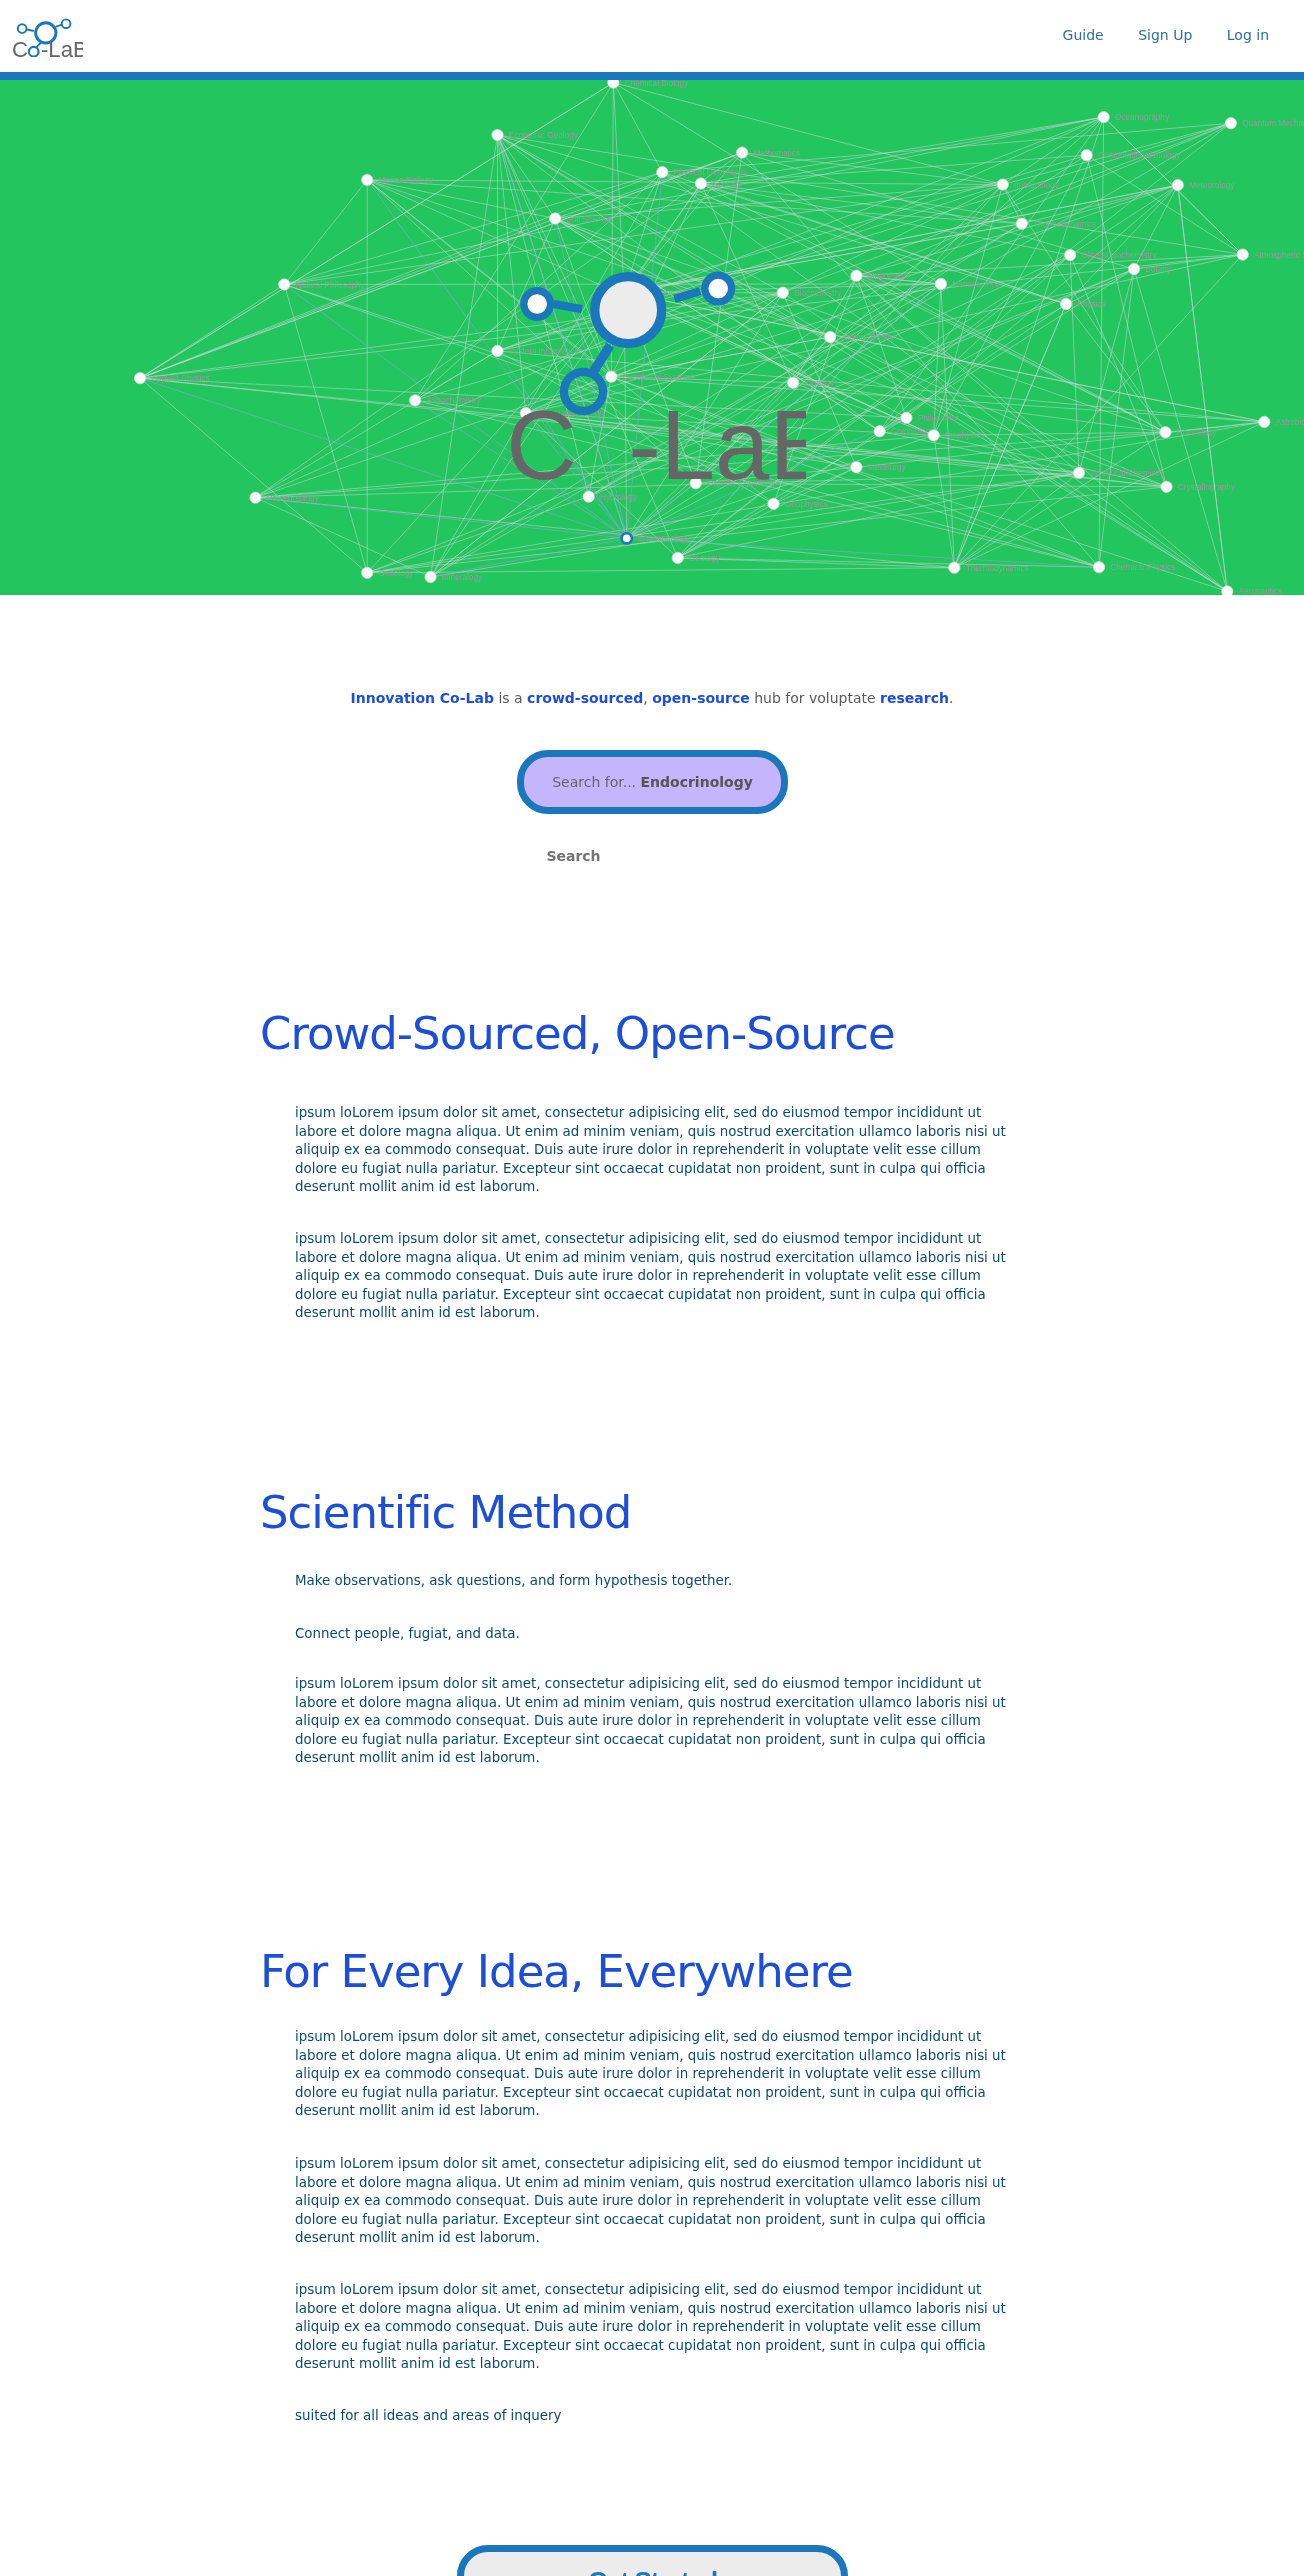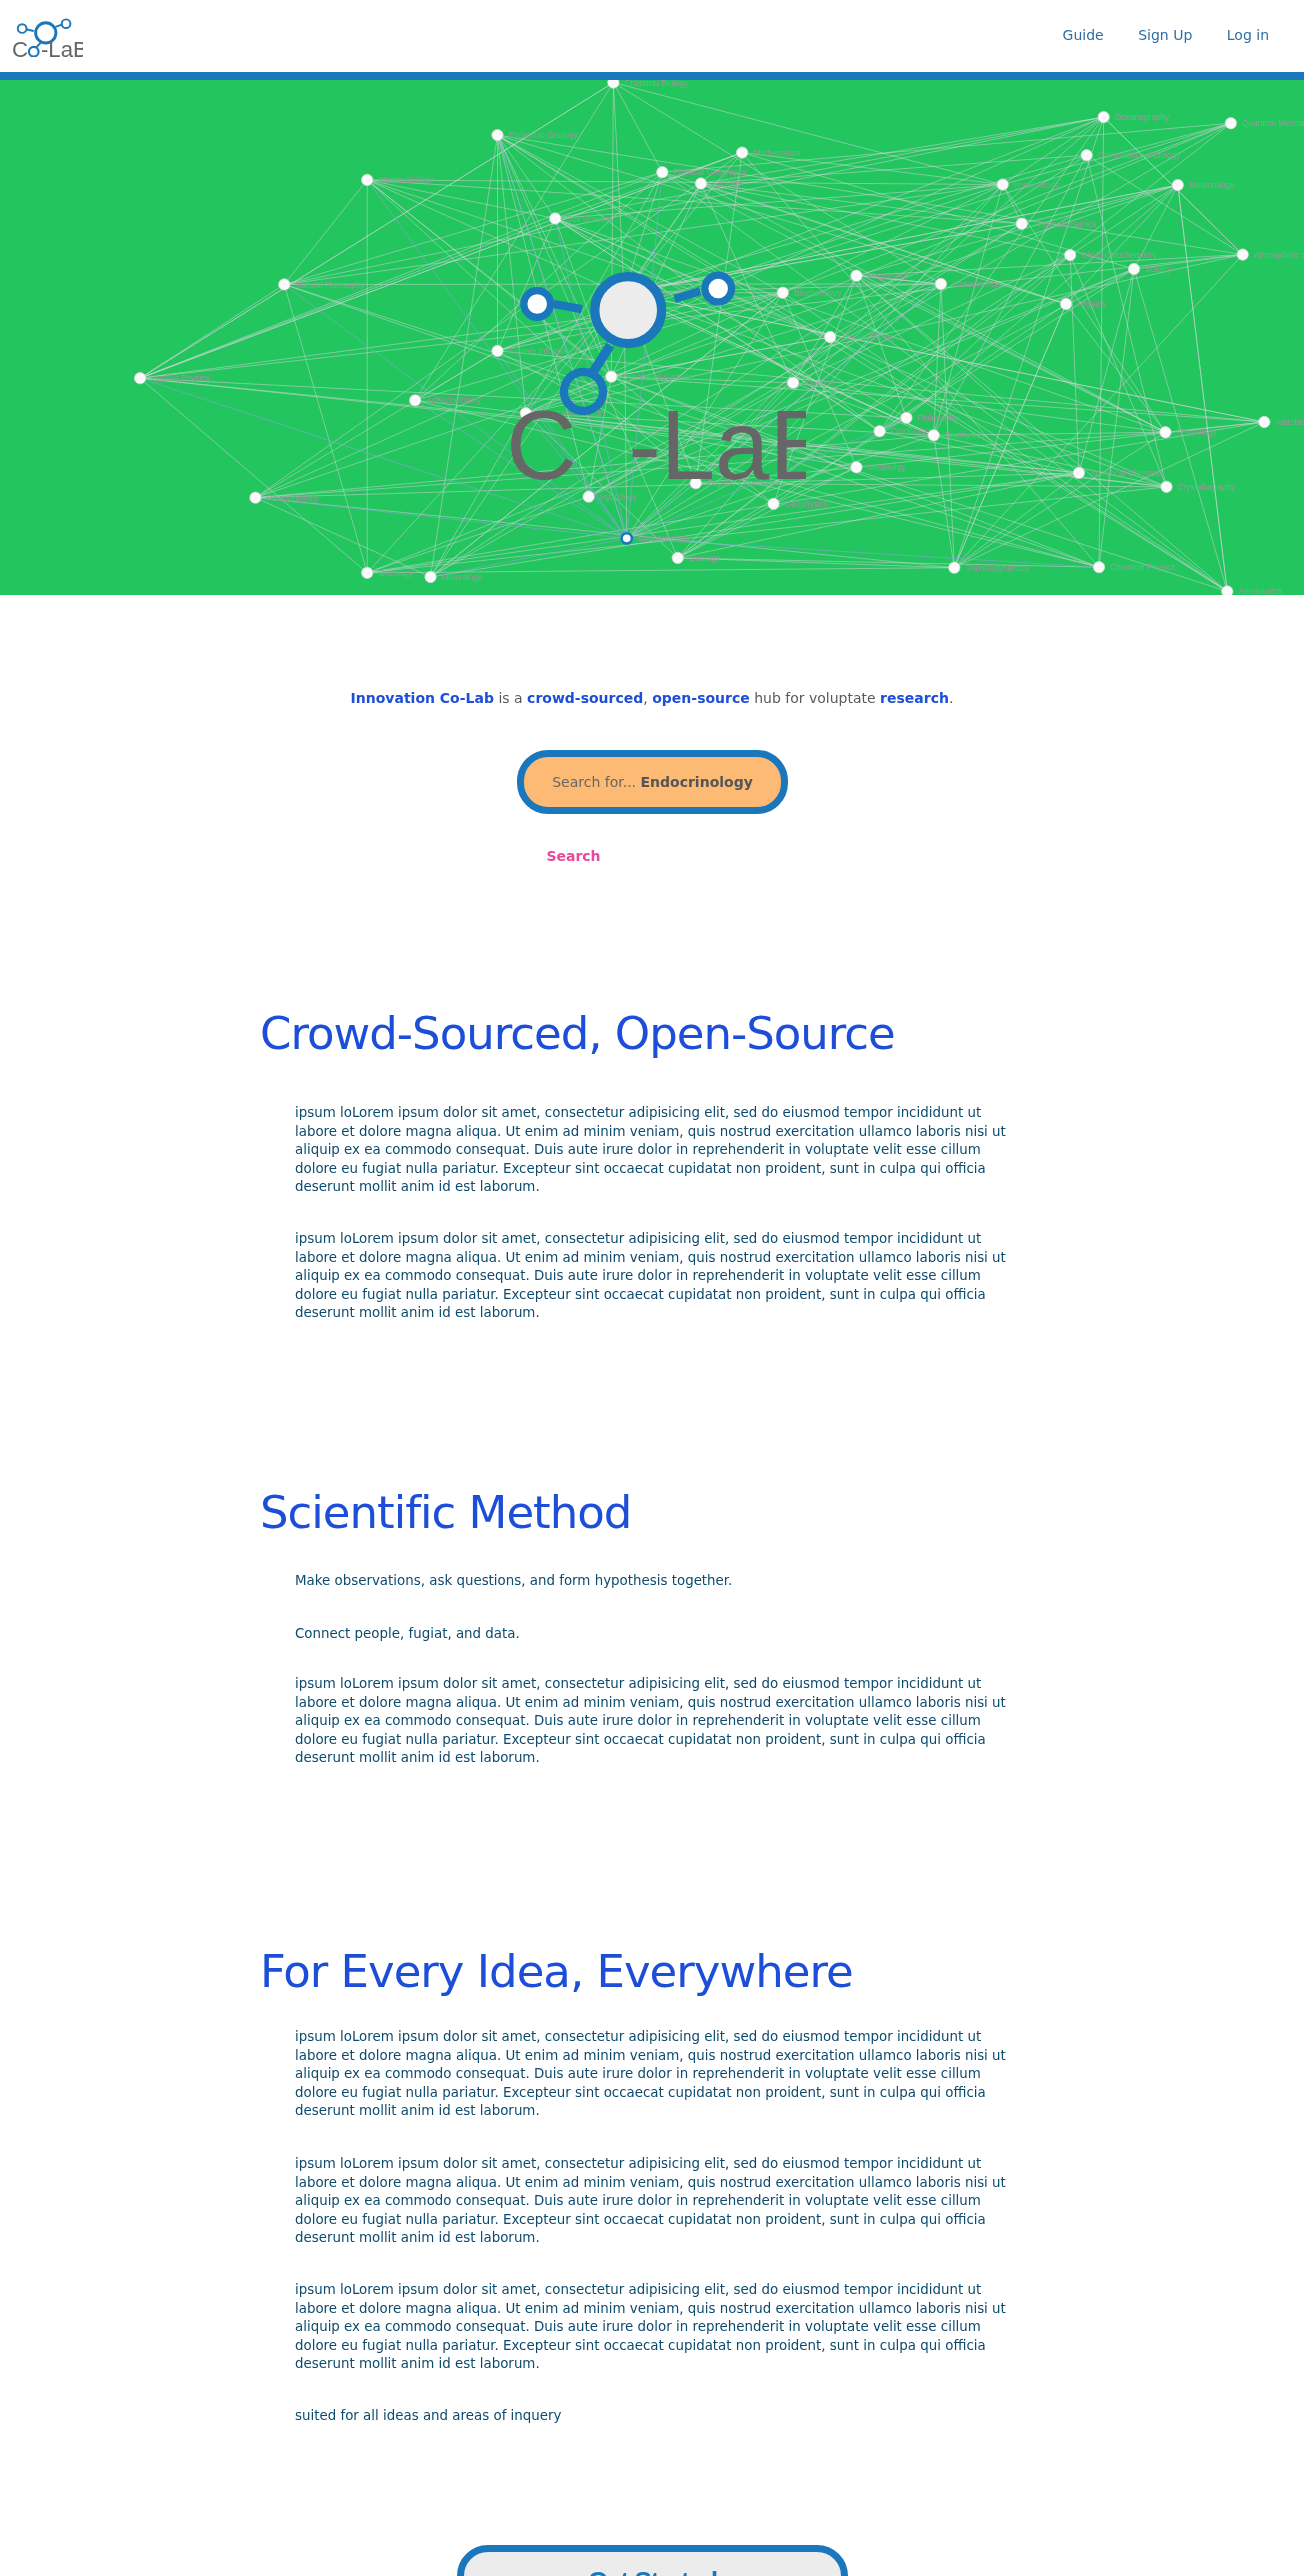--- a/index.html
+++ b/index.html
@@ -14,24 +14,24 @@
   .bar { position: absolute; left: 0; width: 1304px; height: 7.7px; background: #1b77bb; }
 
   
   .hero { position: absolute; left: 0; top: 80px; width: 1304px; height: 515px; background: #22c55e; overflow: hidden; }
   .hero svg { position: absolute; left: 0; top: 0; }
   .hero .big-logo { position: absolute; left: 507px; top: 188px; width: 299px; height: 216px; }
 
   
   .tagline { position: absolute; left: 0; top: 690px; width: 1304px; text-align: center; font-size: 14px; color: #5a5a5a; }
   .tagline b { color: #1d4ed8; }
-  .search-wrap { position: absolute; left: 517px; top: 750px; width: 271px; height: 64px; border: 7.2px solid #1b77bb; border-radius: 31px; background: #fdba74; display: flex; align-items: center; justify-content: center; }
+  .search-wrap { position: absolute; left: 517px; top: 750px; width: 271px; height: 64px; border: 7.2px solid #1b77bb; border-radius: 31px; background: #c4b5fd; display: flex; align-items: center; justify-content: center; }
   .search-wrap .ph { font-size: 14px; color: #666; }
   .search-wrap .ph b { color: #555; }
-  .search-btn { position: absolute; left: 0; top: 848px; width: 1104px; text-align: center; font-size: 14px; font-weight: bold; color: #ec4899; background: none; border: none; font-family: "DejaVu Sans", sans-serif; padding-left: 43px; }
+  .search-btn { position: absolute; left: 0; top: 848px; width: 1104px; text-align: center; font-size: 14px; font-weight: bold; color: #737373; background: none; border: none; font-family: "DejaVu Sans", sans-serif; padding-left: 43px; }
 
   
   .section-title { position: absolute; left: 260px; font-size: 45px; font-weight: normal; color: #1d4ed8; letter-spacing: -1px; font-family: "DejaVu Sans", sans-serif; }
   .para { position: absolute; left: 295px; width: 732px; font-size: 13.4px; line-height: 18.5px; color: #0c4a6e; font-family: "DejaVu Sans", sans-serif; }
 
   
   .cta { position: absolute; left: 457px; top: 2545px; width: 391px; height: 72px; border: 7.2px solid #1b77bb; border-radius: 31px; background: #ececec; display: flex; align-items: center; justify-content: center; font-family: "Liberation Sans", sans-serif; font-size: 26px; font-weight: bold; color: #1b77bb; letter-spacing: -1px; cursor: pointer; }
 </style>
 </head>
 <body>

